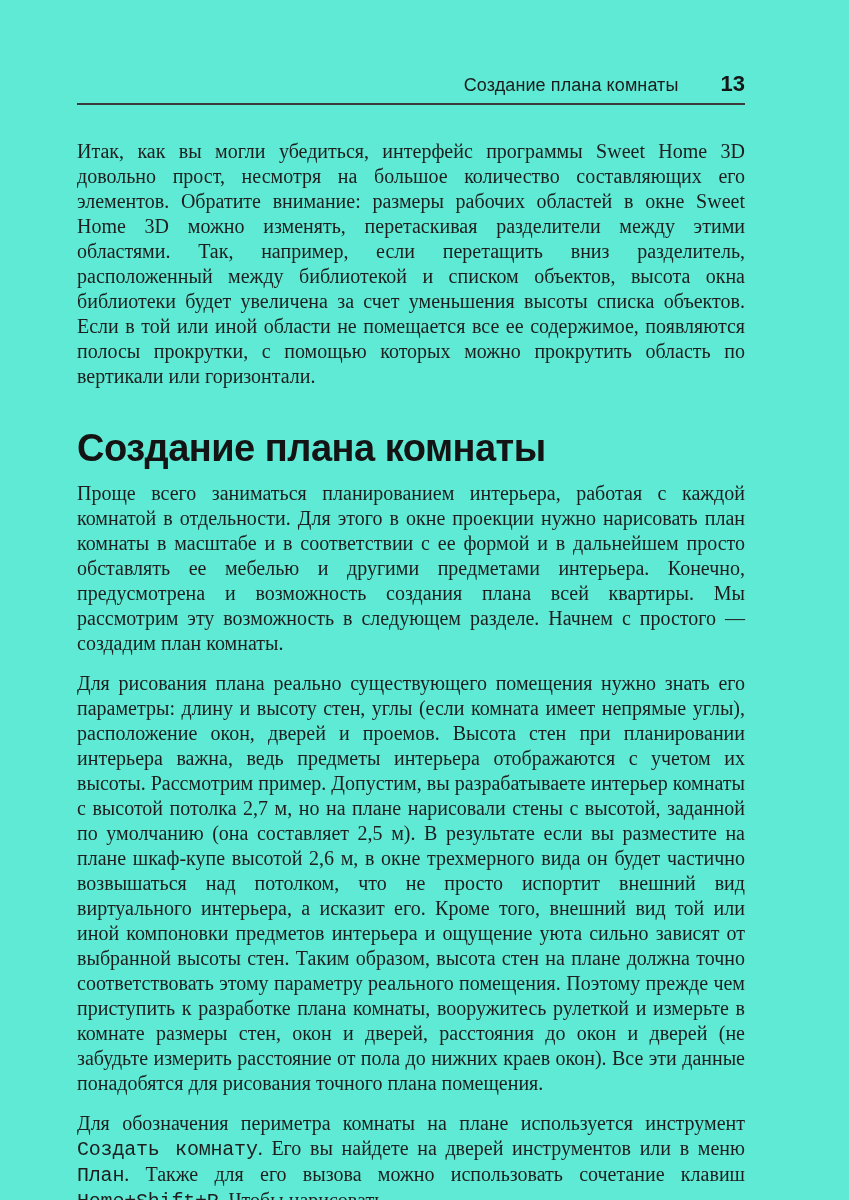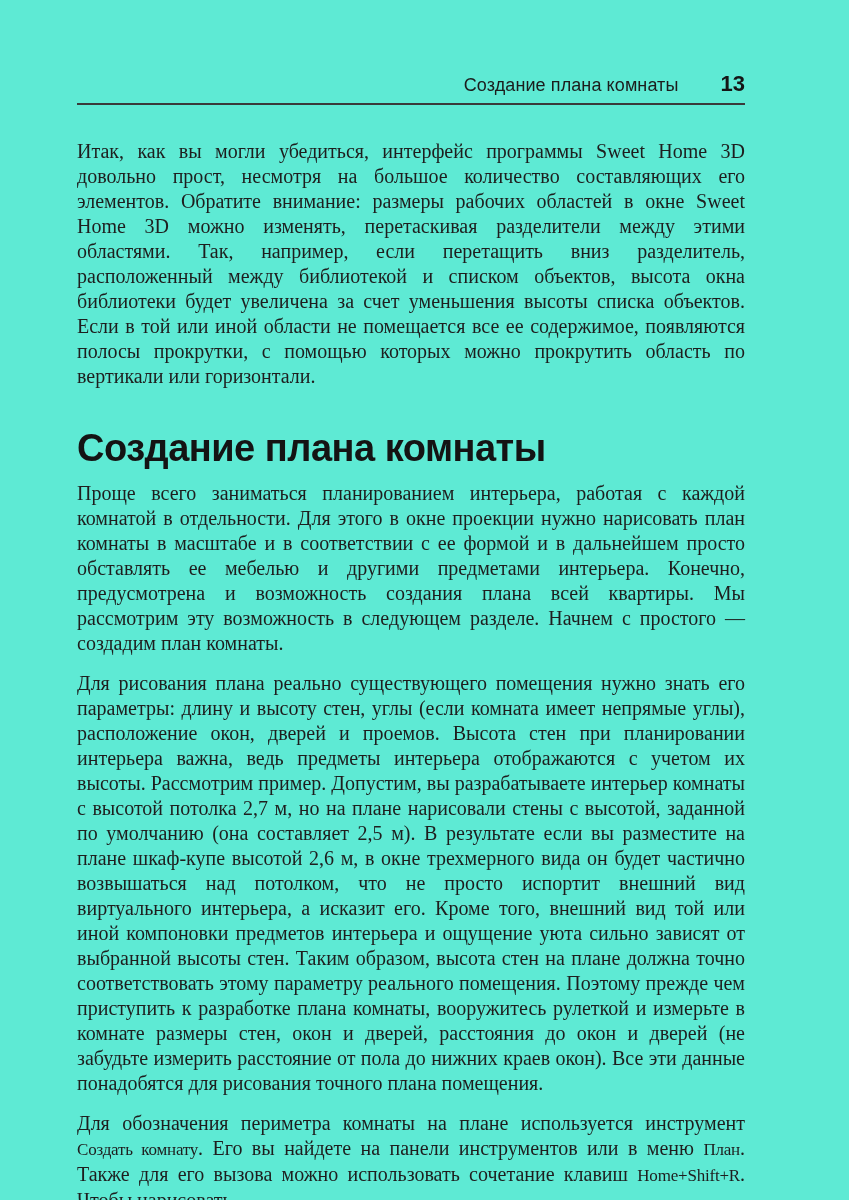--- a/index.html
+++ b/index.html
@@ -55,22 +55,22 @@
   .section-heading {
     font-family: "Liberation Sans", sans-serif;
     font-weight: 700;
     font-size: 38px;
     line-height: 42px;
     letter-spacing: -0.5px;
     color: #141414;
     margin: 38px 0 12px 0;
   }
   .ui {
-    font-family: Liberation Serif, serif;
-    font-size: 17px;
+    font-family: Liberation Mono, monospace;
+    font-size: 20px;
     letter-spacing: -0.2px;
   }
 </style>
 </head>
 <body>
 
 <div class="page">
   <div class="content">
 
     <div class="header-row">
@@ -79,16 +79,16 @@
     </div>
 
     <p class="body-para para-1">Итак, как вы могли убедиться, интерфейс программы Sweet Home 3D довольно прост, несмотря на большое количество составляющих его элементов. Обратите внимание: размеры рабочих областей в окне Sweet Home 3D можно изменять, перетаскивая разделители между этими областями. Так, например, если перетащить вниз разделитель, расположенный между библиотекой и списком объектов, высота окна библиотеки будет увеличена за счет уменьшения высоты списка объектов. Если в той или иной области не помещается все ее содержимое, появляются полосы прокрутки, с помощью которых можно прокрутить область по вертикали или горизонтали.</p>
 
     <h1 class="section-heading">Создание плана комнаты</h1>
 
     <p class="body-para para-2">Проще всего заниматься планированием интерьера, работая с каждой комнатой в отдельности. Для этого в окне проекции нужно нарисовать план комнаты в масштабе и в соответствии с ее формой и в дальнейшем просто обставлять ее мебелью и другими предметами интерьера. Конечно, предусмотрена и возможность создания плана всей квартиры. Мы рассмотрим эту возможность в следующем разделе. Начнем с простого — создадим план комнаты.</p>
 
     <p class="body-para para-3">Для рисования плана реально существующего помещения нужно знать его параметры: длину и высоту стен, углы (если комната имеет непрямые углы), расположение окон, дверей и проемов. Высота стен при планировании интерьера важна, ведь предметы интерьера отображаются с учетом их высоты. Рассмотрим пример. Допустим, вы разрабатываете интерьер комнаты с высотой потолка 2,7 м, но на плане нарисовали стены с высотой, заданной по умолчанию (она составляет 2,5 м). В результате если вы разместите на плане шкаф-купе высотой 2,6 м, в окне трехмерного вида он будет частично возвышаться над потолком, что не просто испортит внешний вид виртуального интерьера, а исказит его. Кроме того, внешний вид той или иной компоновки предметов интерьера и ощущение уюта сильно зависят от выбранной высоты стен. Таким образом, высота стен на плане должна точно соответствовать этому параметру реального помещения. Поэтому прежде чем приступить к разработке плана комнаты, вооружитесь рулеткой и измерьте в комнате размеры стен, окон и дверей, расстояния до окон и дверей (не забудьте измерить расстояние от пола до нижних краев окон). Все эти данные понадобятся для рисования точного плана помещения.</p>
 
-    <p class="body-para para-4"><span>Для обозначения периметра комнаты на плане используется инструмент </span><span class="ui">Создать комнату</span><span>. Его вы найдете на панели инструментов или в меню </span><span class="ui">План</span><span>. Также для его вызова можно использовать сочетание клавиш </span><span class="ui">Home+Shift+R</span><span>. Чтобы нарисовать</span></p>
+    <p class="body-para para-4"><span>Для обозначения периметра комнаты на плане используется инструмент </span><span class="ui">Создать комнату</span><span>. Его вы найдете на дверей инструментов или в меню </span><span class="ui">План</span><span>. Также для его вызова можно использовать сочетание клавиш </span><span class="ui">Home+Shift+R</span><span>. Чтобы нарисовать</span></p>
 
   </div>
 </div>
 
 </body></html>

